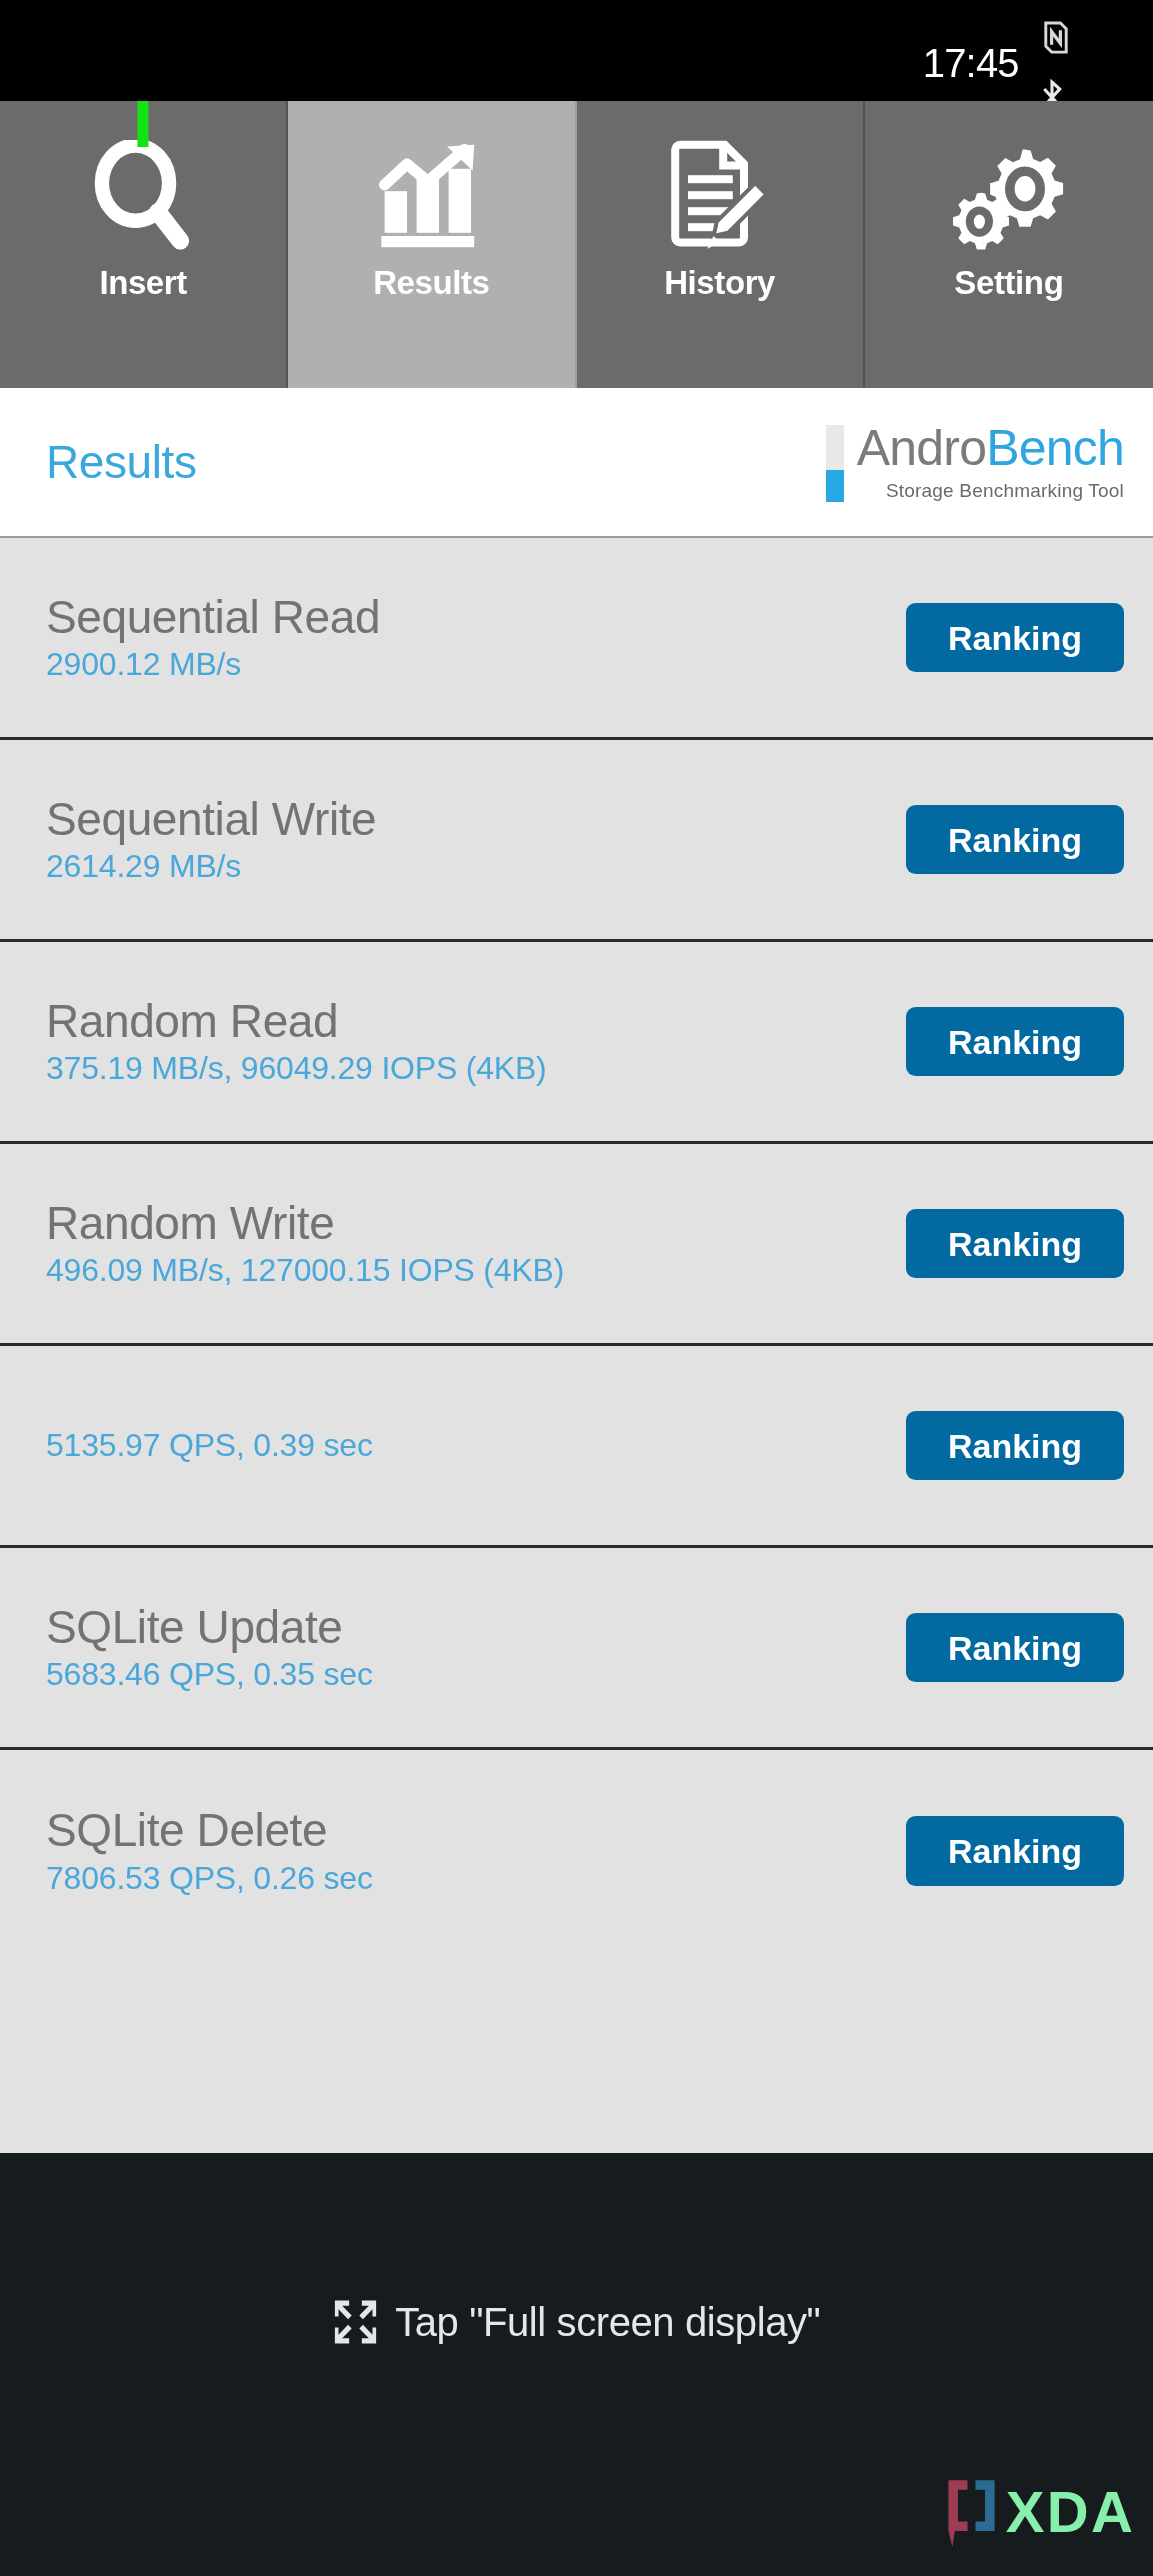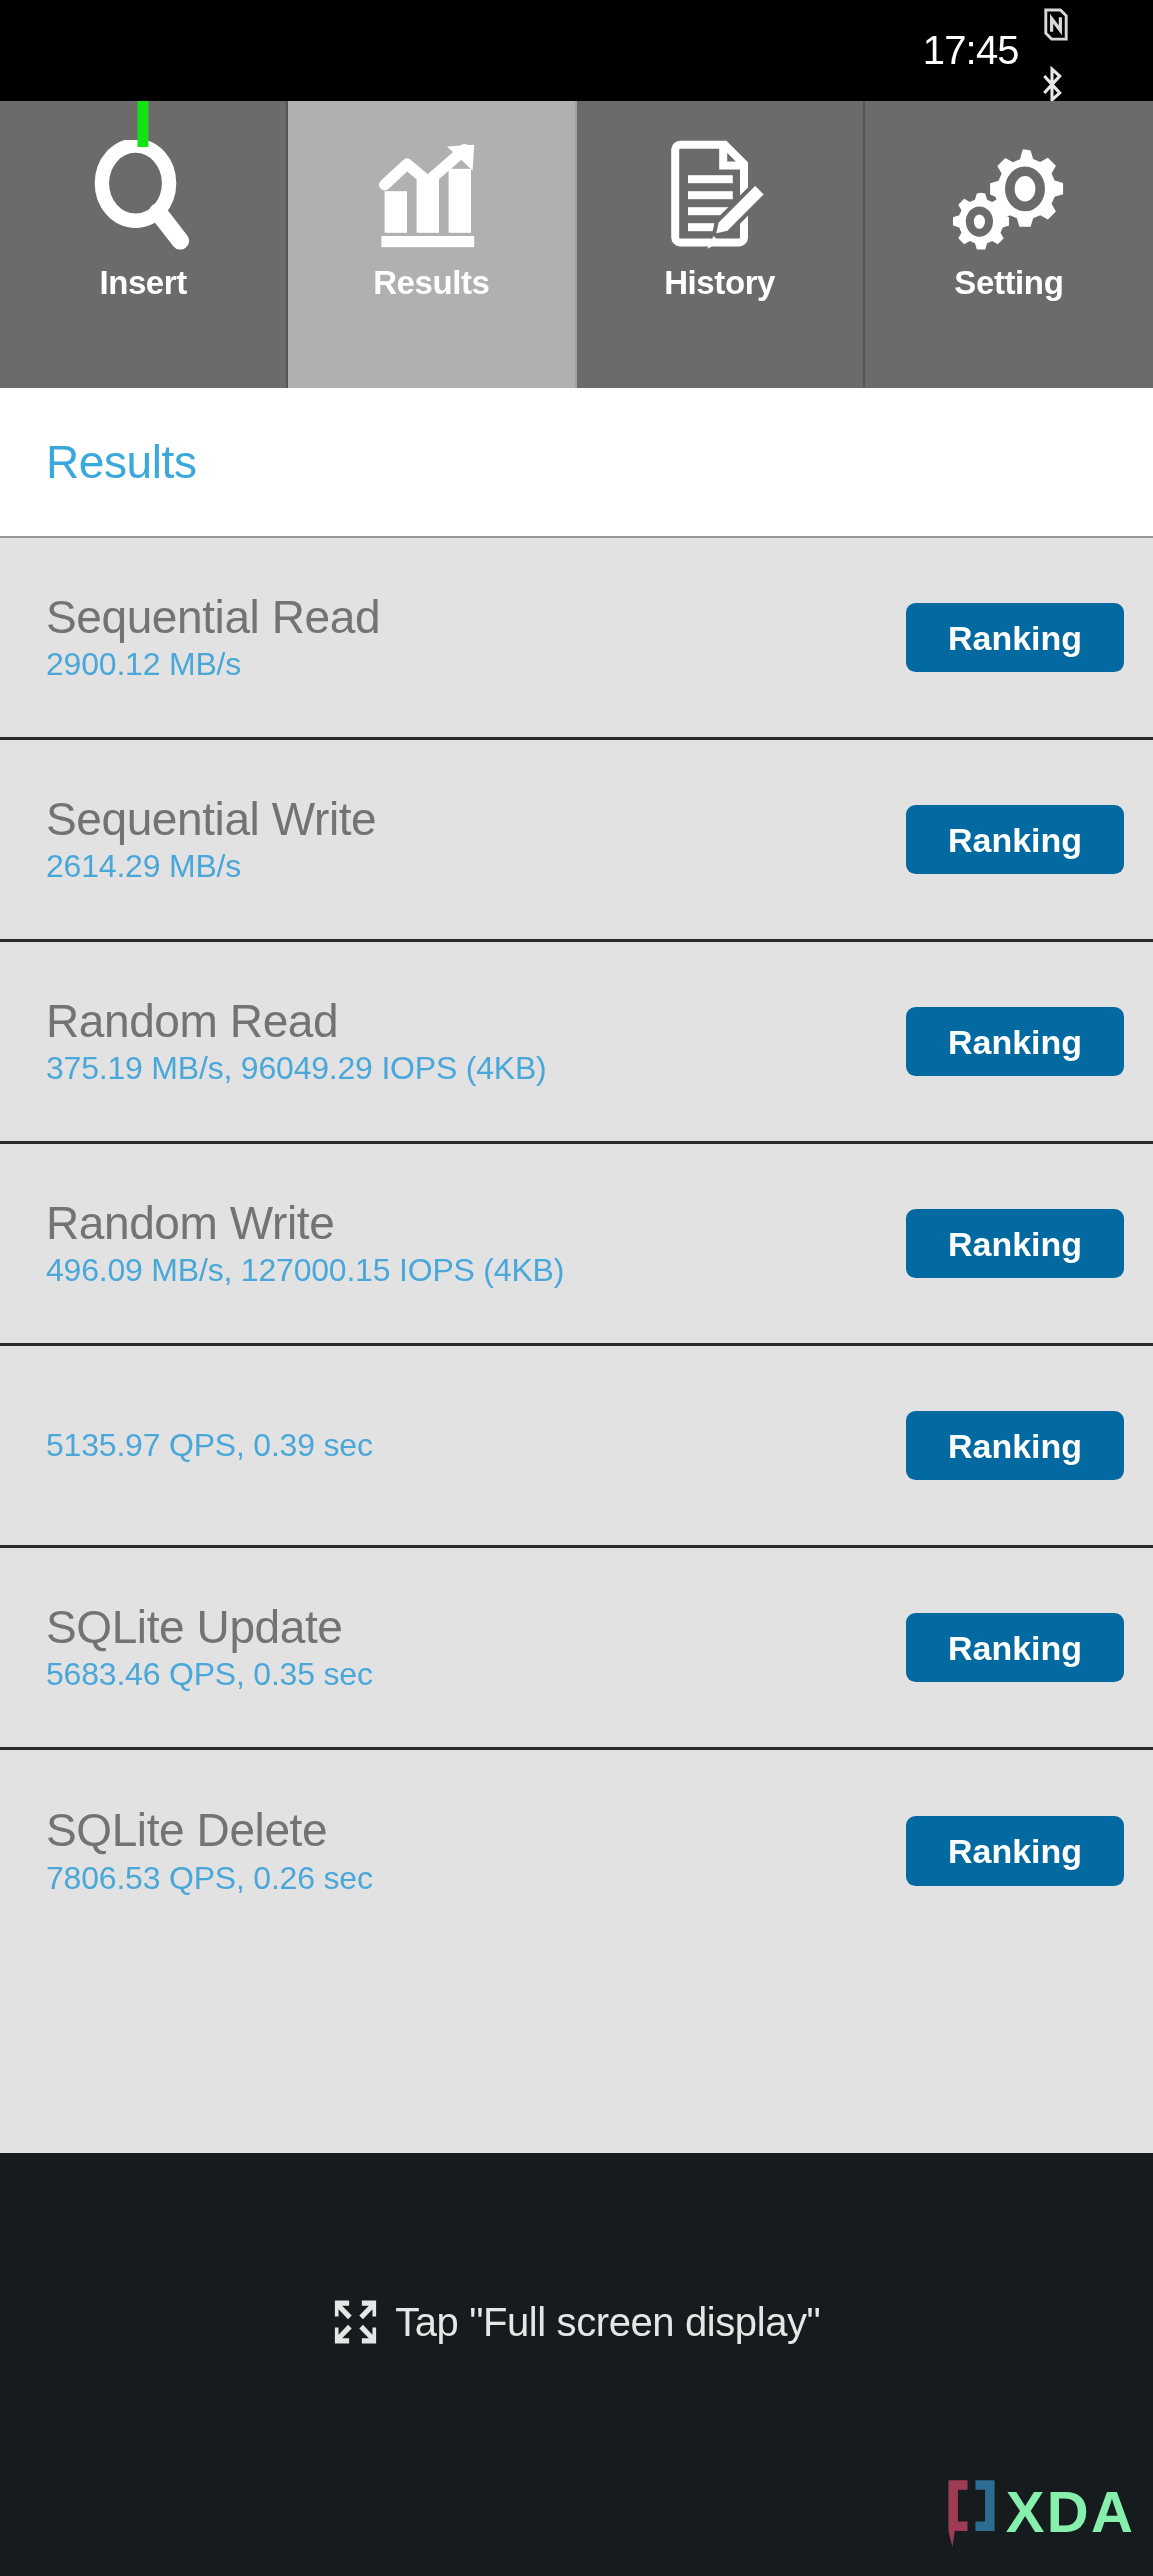--- a/index.html
+++ b/index.html
@@ -6,21 +6,21 @@
   html, body {
     width:1153px; height:2576px;
     background:#000;
     font-family:"Liberation Sans", sans-serif;
     overflow:hidden;
   }
   #screen { position:relative; width:1153px; height:2576px; }
 
   
   .statusbar{
-    position:absolute; left:0; top:0; width:1153px; height:101px;
+    position:absolute; left:0; top:13px; width:1153px; height:101px;
     background:#000; display:flex; align-items:center; justify-content:flex-end;
     padding-right:17.6px;
   }
   .sb-time{
     color:#fff; font-size:40px; font-weight:400; letter-spacing:-0.8px;
     font-family:"Liberation Sans", sans-serif; margin-right:21px;
   }
   .sb-icons{ display:flex; align-items:flex-start; gap:24px;flex-direction:column; }
   .sb-ic{ display:block; }
   .sb-sos{
@@ -260,20 +260,24 @@
     </div>
   </div>
 
   <div class="header">
     <span class="header-title">Results</span>
     <div class="logo">
       <div class="logo-bar">
         <div class="logo-bar-top"></div>
         <div class="logo-bar-bot"></div>
       </div>
+      <div class="logo-text">
+        <div class="logo-main"><span class="logo-andro">Andro</span><span class="logo-bench">Bench</span></div>
+        <div class="logo-sub">Storage Benchmarking Tool</div>
+      </div>
     </div>
   </div>
 
   <div class="list">
 
     <div class="row">
       <div class="row-texts">
         <div class="row-title">Sequential Read</div>
         <div class="row-value">2900.12 MB/s</div>
       </div>

